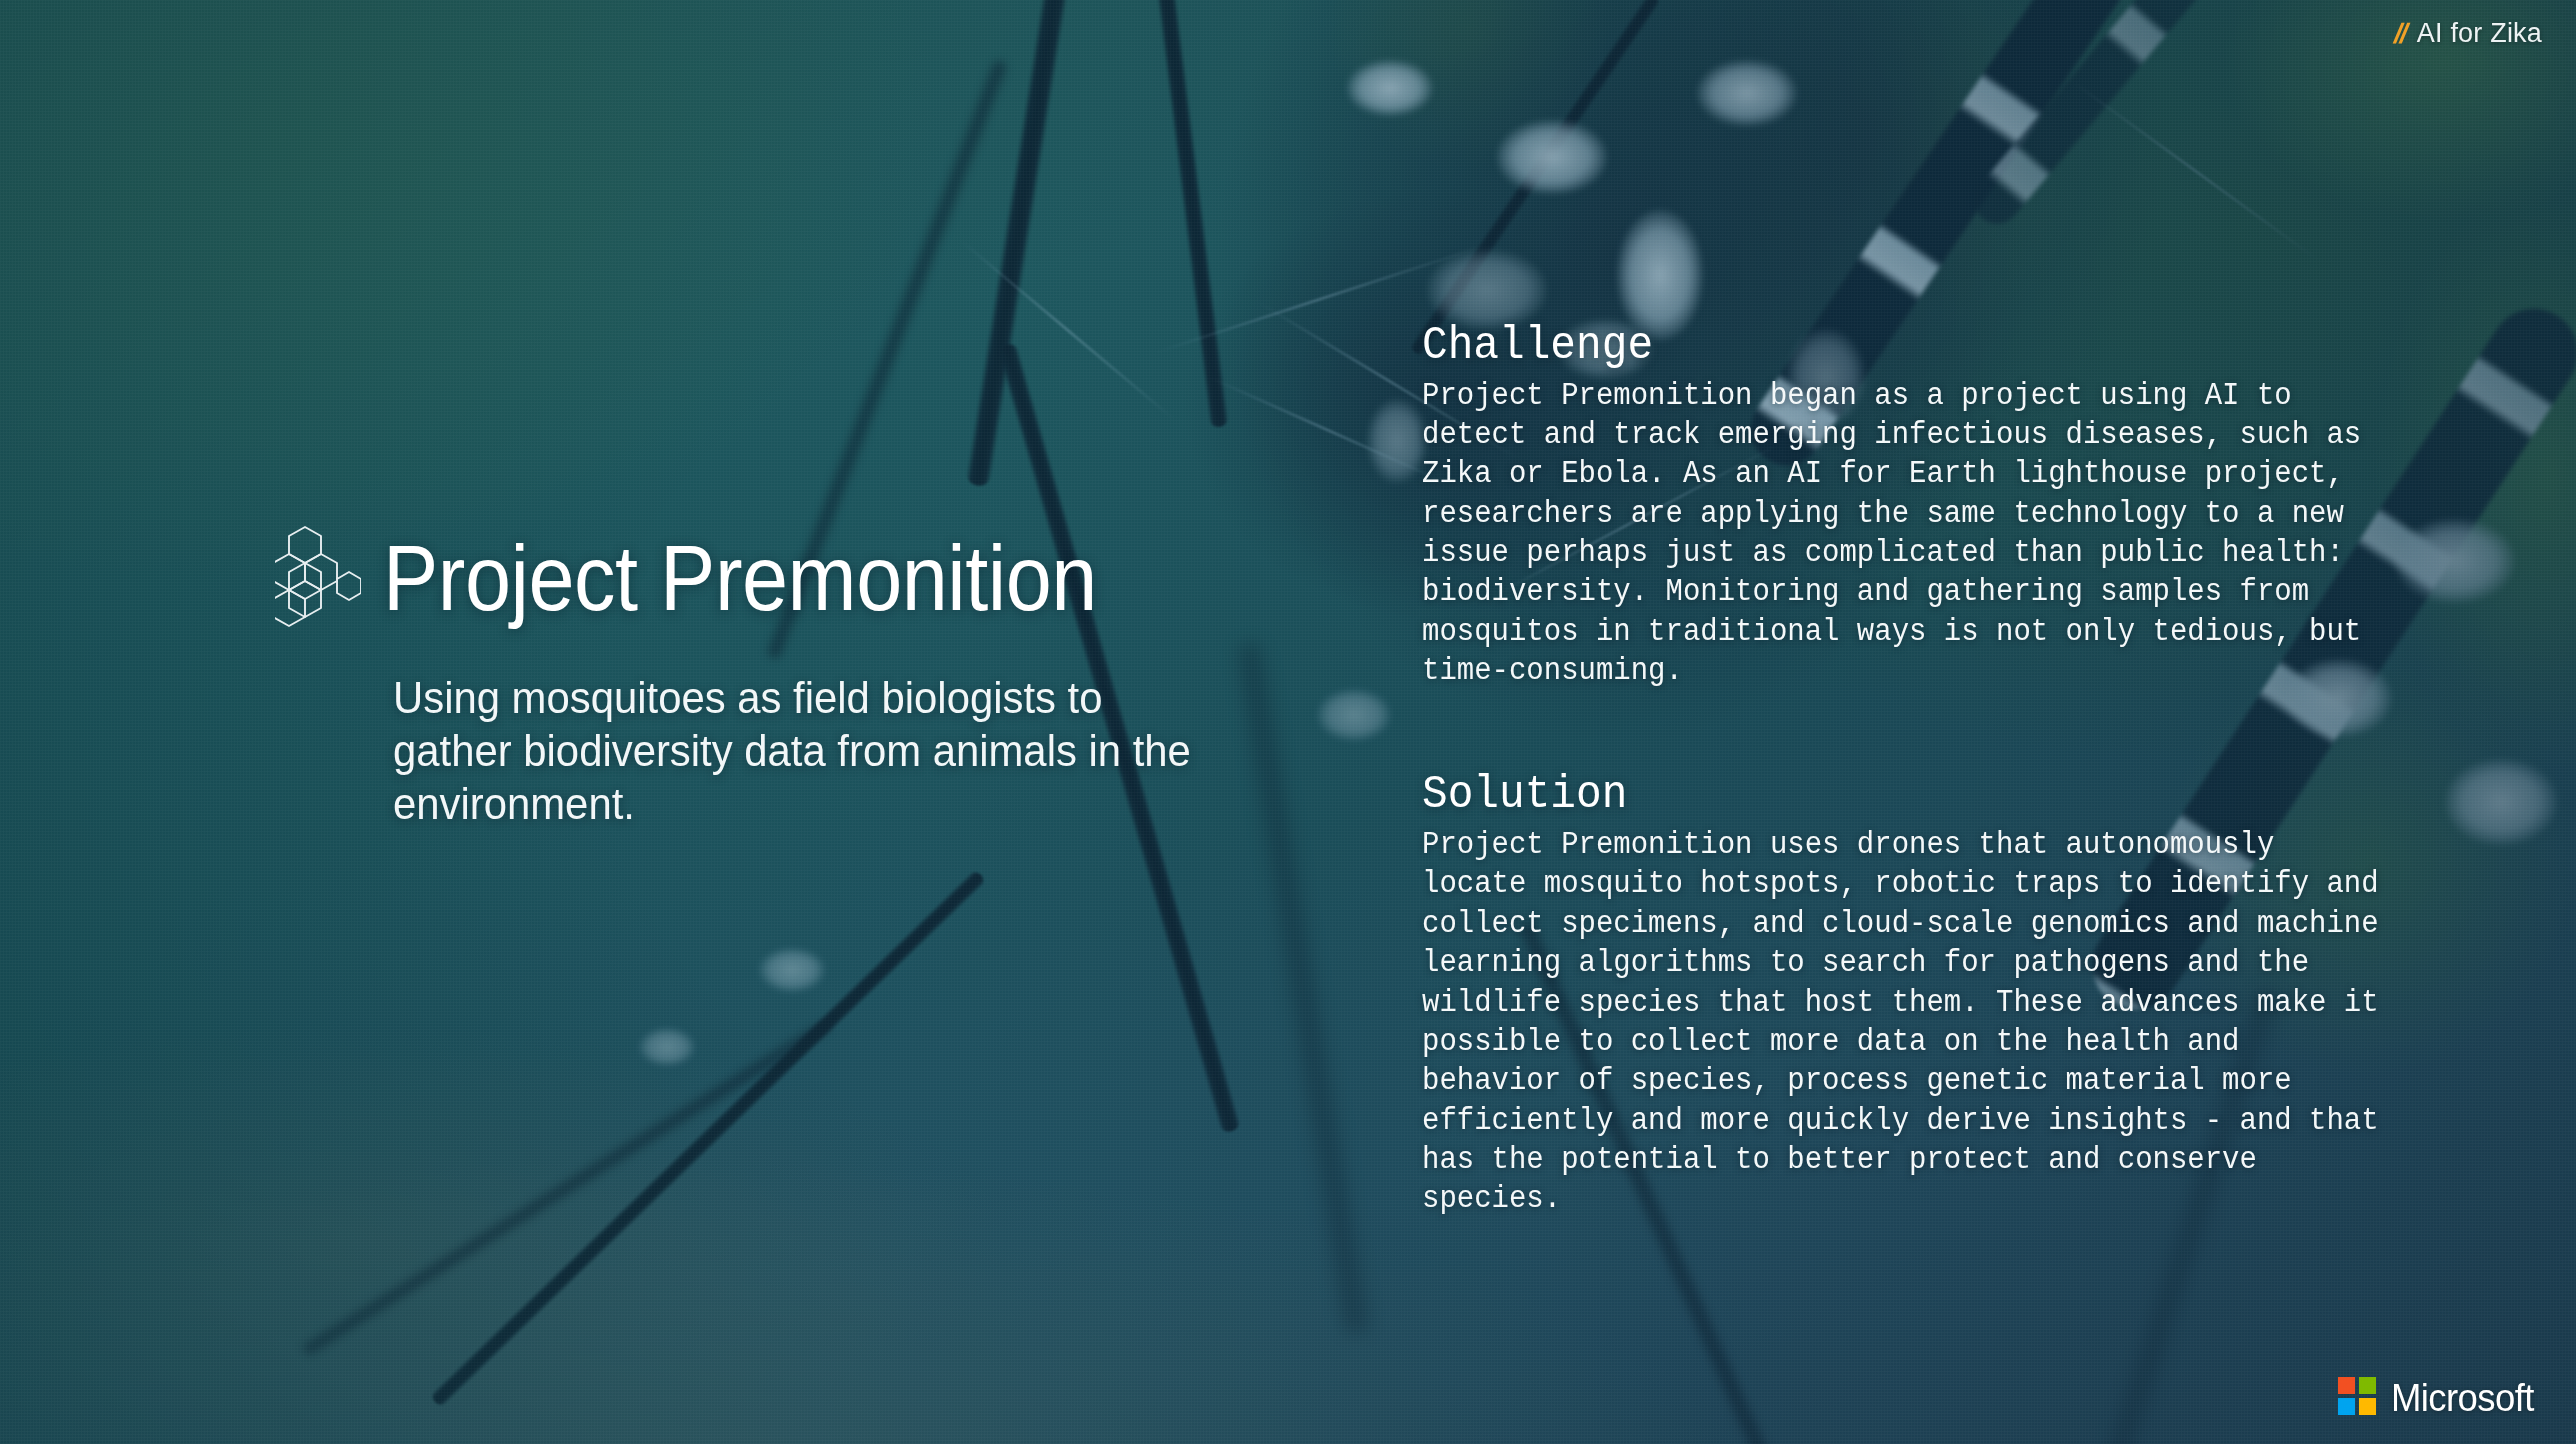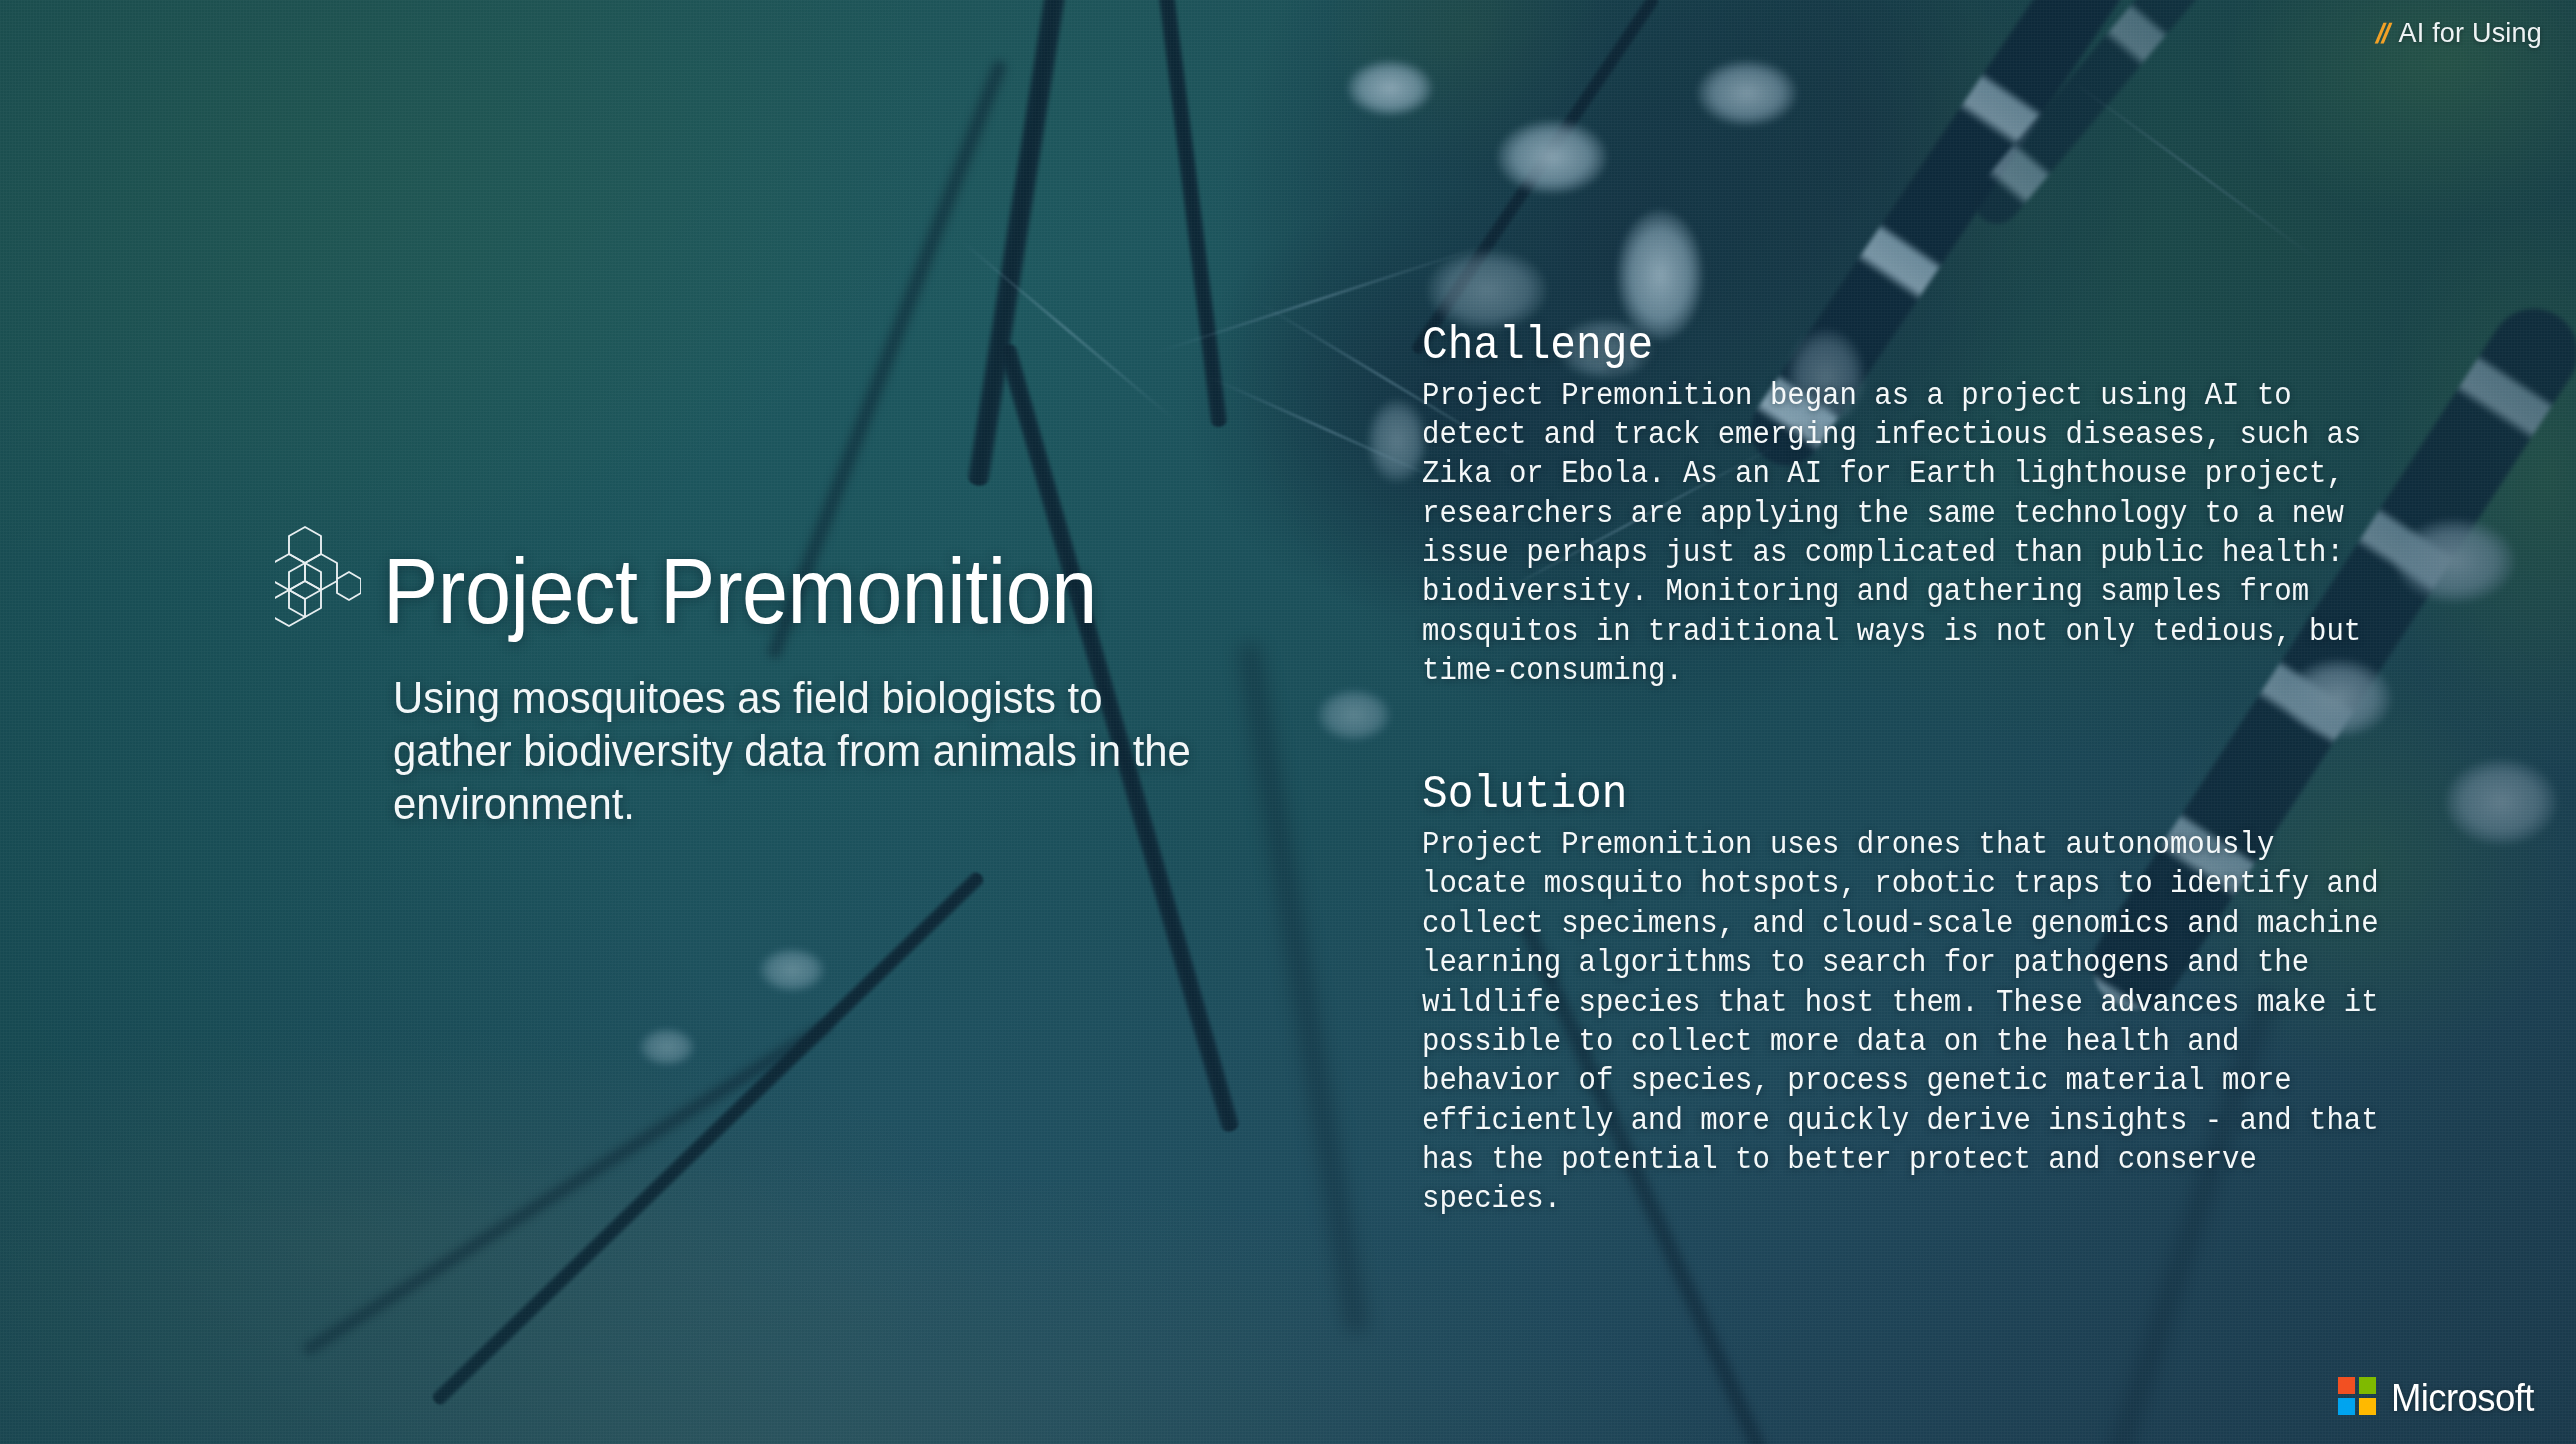--- a/index.html
+++ b/index.html
@@ -136,21 +136,21 @@
     letter-spacing:0.2px;
     text-shadow:0 1px 4px rgba(0,0,0,.35);
   }
 
   
   .left-col {
     position:absolute;
     left:275px; top:519px;
     width:1058px;
   }
-  .title-row { display:flex; align-items:flex-end; gap:22px; }
+  .title-row { display:flex; align-items:center; gap:22px; }
   .hex-mark { flex:0 0 auto; margin-top:6px; }
   .slide-title {
     font-size:92px;
     font-weight:300;
     color:#ffffff;
     letter-spacing:-0.5px;
     line-height:1;
     text-shadow:0 2px 12px rgba(6,28,40,.45);
     transform:scaleX(.9);
     transform-origin:left center;
@@ -270,21 +270,21 @@
     <div class="hair" style="left:2046px;top:170px;width:299px;transform:rotate(36deg);"></div>
 
     <div class="bg-layer bg-scrim"></div>
     <div class="bg-layer bg-grain"></div>
   </div>
 
   <div class="fg">
 
     <div class="ai-earth">
       <span class="slashes" style="color:#f2a127;">//</span>
-      <span class="ae-label">AI for Using</span>
+      <span class="ae-label">AI for Zika</span>
     </div>
 
     <div class="left-col">
       <div class="title-row">
         <span class="hex-mark">
           <svg width="86" height="108" viewBox="0 0 86 108" fill="none" stroke="#e7eef0" stroke-width="1.9" stroke-linejoin="round">
 
             <polygon points="30,2 46,11 46,29 30,38 14,29 14,11"></polygon>
             <polygon points="46,29 62,38 62,56 46,65 30,56 30,38"></polygon>
             <polygon points="30,38 46,47 46,65 30,74 14,65 14,47"></polygon>

